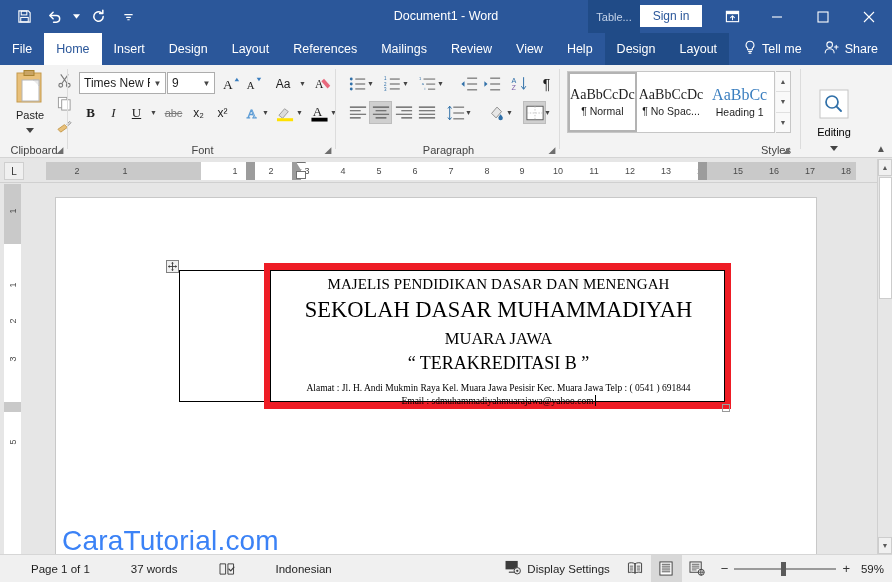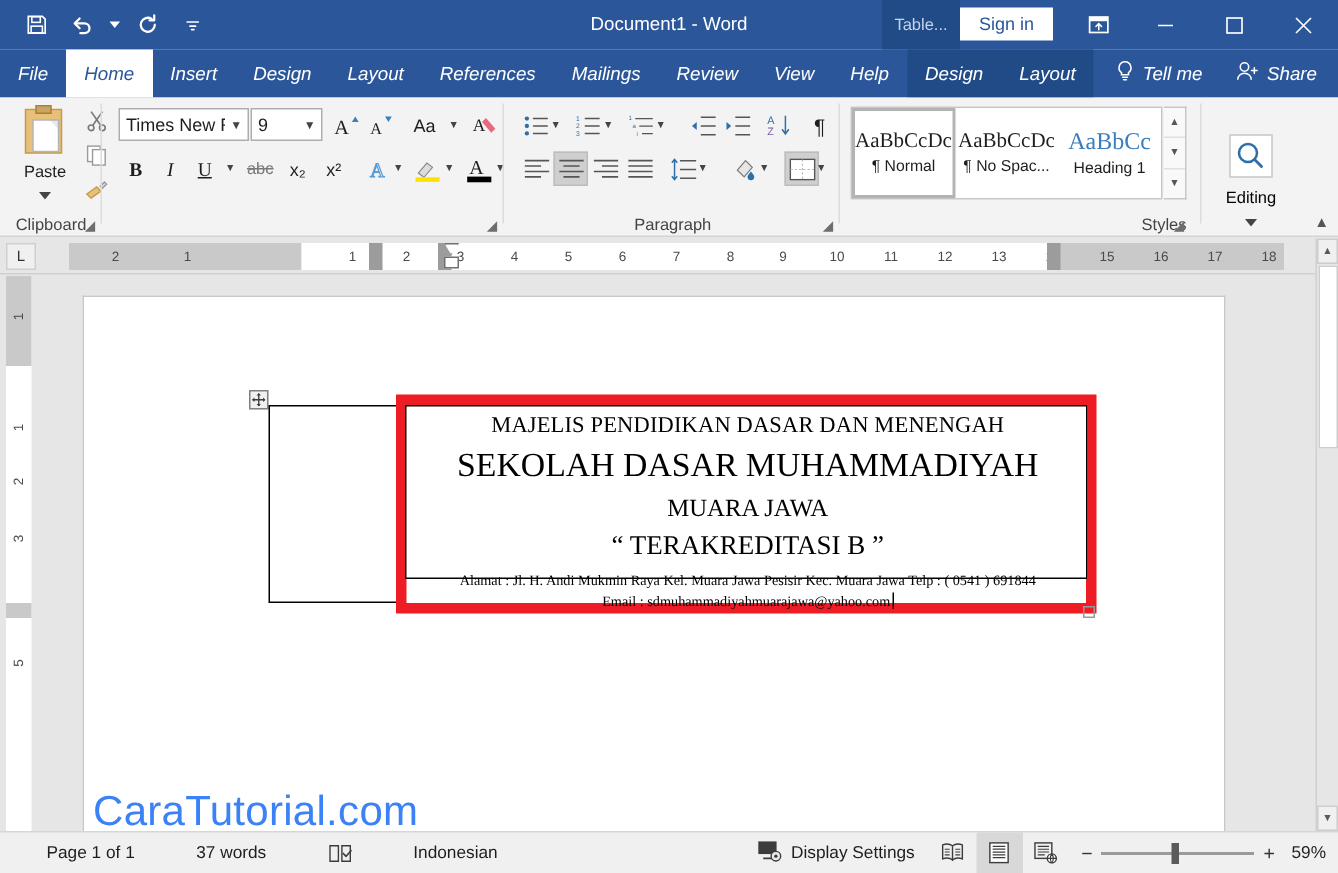--- a/index.html
+++ b/index.html
@@ -42,21 +42,20 @@
   .win-btn {
     width: 46px; height: 33px; display: flex; align-items: center; justify-content: center;
     color: #ffffff;
   }
   .win-btn.ribbon-opts { width: 44px; }
 
   
   .tabstrip {
     position: absolute; top: 33px; left: 0; width: 892px; height: 32px;
     background: #2b579a;
-    font-style: italic;
   }
   .tabs { position: absolute; top: 0; left: 0; height: 32px; display: flex; }
   .tab {
     height: 32px; padding: 0 12px; color: #ffffff; font-size: 12.5px;
     display: flex; align-items: center; white-space: nowrap;
   }
   .tab.active { background: #ffffff; color: #2b579a; }
   .tab.ctx { background: #204b87; }
   .tabstrip-right {
     position: absolute; top: 0; right: 6px; height: 32px; display: flex; align-items: center; gap: 6px;
@@ -175,21 +174,21 @@
     position: absolute; top: 62px; left: 110px; width: 13px; height: 13px;
     border: 1px solid #808080; background: #f0f0f0;
     display: flex; align-items: center; justify-content: center;
   }
   .tbl { position: absolute; top: 72px; left: 123px; width: 546px; height: 132px; }
   .cell-left {
     position: absolute; top: 0; left: 0; width: 91px; height: 132px;
     border: 1px solid #000000;
   }
   .cell-right {
-    position: absolute; top: 0; left: 91px; width: 455px; height: 116px;
+    position: absolute; top: 0; left: 91px; width: 455px; height: 132px;
     border: 1px solid #000000; background: #ffffff;
   }
   .sel-border {
     position: absolute; top: -7px; left: 85px; width: 467px; height: 146px;
     border: 7px solid #ee1c25;
   }
   .resize-handle {
     position: absolute; top: 134px; left: 543px; width: 8px; height: 8px;
     border: 1px solid #9a9a9a; background: transparent;
   }
@@ -458,20 +457,21 @@
       </div>
       <div class="split-arr" style="top:36px; left:225px;">▼</div>
       <div class="ribbon-btn" style="top:36px; left:239px;">
         <svg width="19" height="18" viewBox="0 0 20 19">
             <text x="3" y="13" font-family="Liberation Serif, serif" font-size="14" fill="#1e1e1e">A</text>
             <rect x="1.5" y="14.5" width="17" height="4" fill="#000000"></rect>
           </svg>
       </div>
       <div class="split-arr" style="top:36px; left:259px;">▼</div>
 
+      <div class="rgroup-label">Font</div>
       <div class="dlg-launcher" style="right:2px;">◢</div>
       <div class="rgroup-divider" style="right:0;"></div>
     </div>
 
     <div class="rgroup" style="left:337px; width:223px;">
       <div class="ribbon-btn" style="top:7px; left:9px;">
         <svg width="18" height="16" viewBox="0 0 20 17">
             <circle cx="2.5" cy="3" r="1.6" fill="#2f6fa8"></circle>
             <circle cx="2.5" cy="8.5" r="1.6" fill="#2f6fa8"></circle>
             <circle cx="2.5" cy="14" r="1.6" fill="#2f6fa8"></circle>

